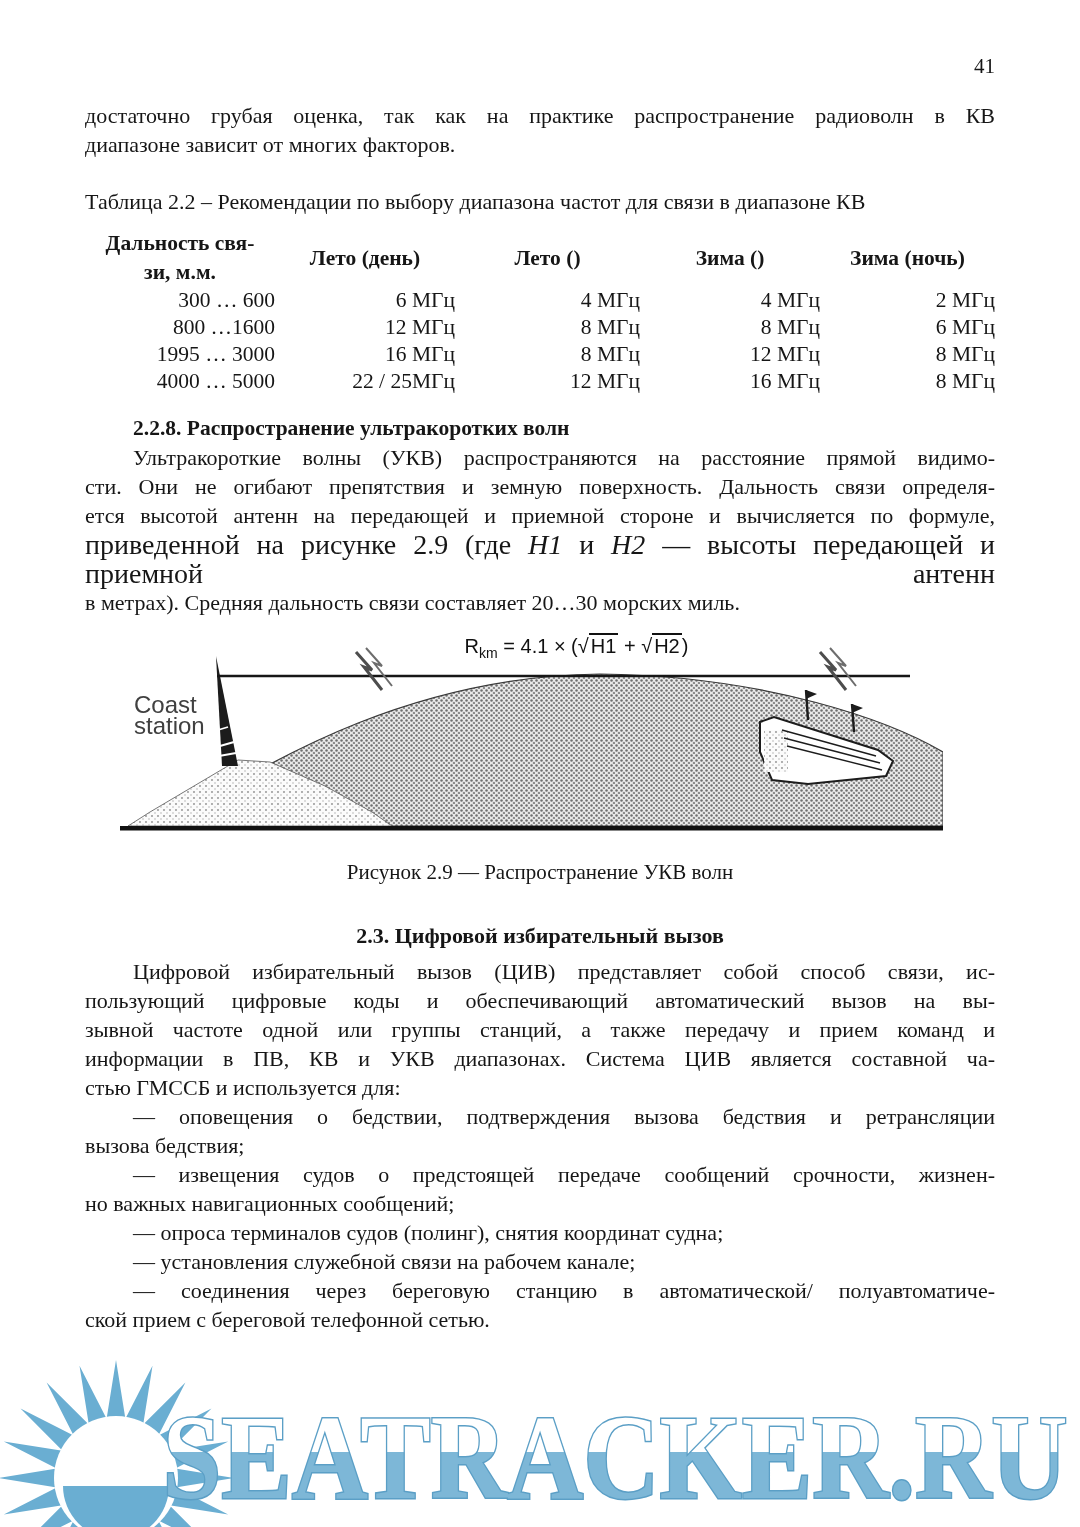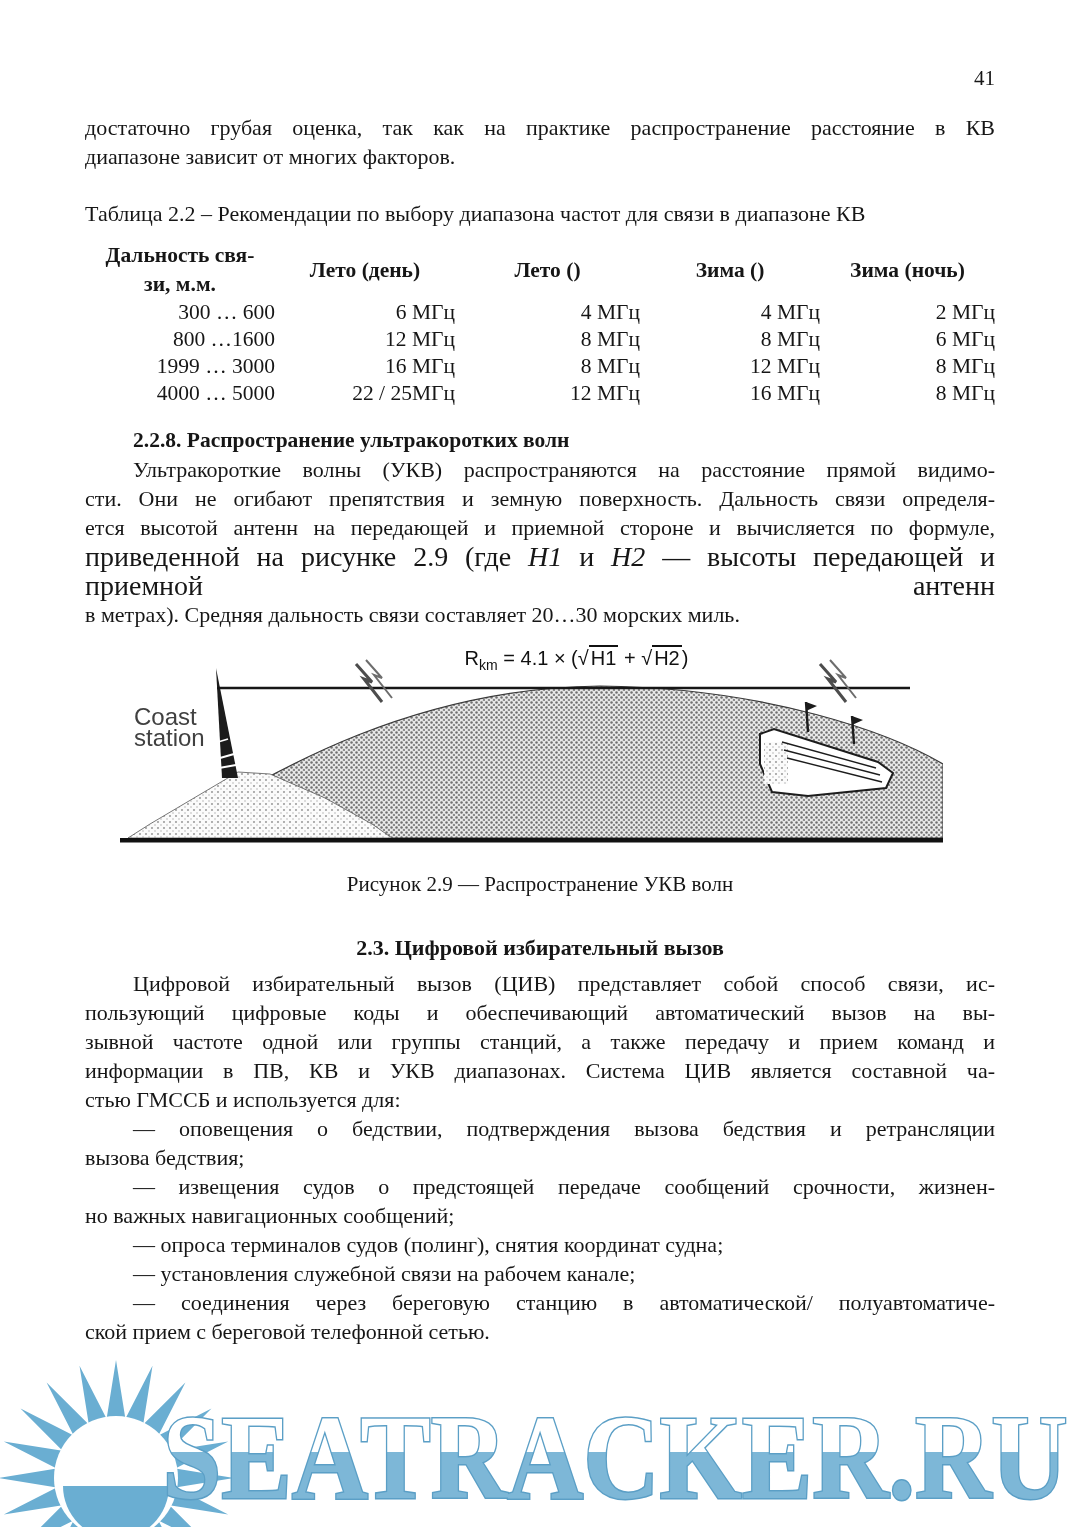--- a/index.html
+++ b/index.html
@@ -3,21 +3,21 @@
 <meta charset="utf-8">
 <style>
   html,body{margin:0;padding:0;background:#fff;}
   .page{
     position:relative;
     width:1080px;height:1527px;
     background:#fff;color:#161616;
     overflow:hidden;
     font-family:"Liberation Serif",serif;
   }
-  .content{position:absolute;inset:0;z-index:2;padding:12px 85px;box-sizing:border-box;}
+  .content{position:absolute;inset:0;z-index:2;padding:0 85px;box-sizing:border-box;}
   .line{font-size:22px;line-height:29px;white-space:nowrap;}
   .wrapline{font-size:28px;line-height:29px;}
   .just{text-align:justify;text-align-last:justify;white-space:normal;}
   .last{text-align:left;text-align-last:left;}
   .ind{text-indent:48px;}
   .pagenum{margin-top:52px;text-align:right;font-size:21px;line-height:29px;}
   .intro{margin-top:20px;}
   .tbl-caption{margin-top:28px;font-size:22px;line-height:29px;}
   table.freq{margin-top:13px;border-collapse:collapse;width:910px;table-layout:fixed;}
   table.freq th{font-weight:bold;font-size:21.5px;line-height:29px;text-align:center;vertical-align:middle;padding:0;}
@@ -59,21 +59,21 @@
       </linearGradient>
     </defs>
     <text id="wm-text" x="467" y="105" text-anchor="middle" font-family="Liberation Serif, serif" font-weight="bold" font-size="120" textLength="905" lengthAdjust="spacingAndGlyphs" fill="url(#wmgrad)" stroke="#5b9fc6" stroke-width="3" paint-order="stroke">SEATRACKER.RU</text>
   </svg>
 
   <div class="content">
 
     <div class="pagenum">41</div>
 
     <div class="intro">
-      <div class="line just">достаточно грубая оценка, так как на практике распространение расстояние в КВ</div>
+      <div class="line just">достаточно грубая оценка, так как на практике распространение радиоволн в КВ</div>
       <div class="line last">диапазоне зависит от многих факторов.</div>
     </div>
 
     <div class="tbl-caption">Таблица 2.2 – Рекомендации по выбору диапазона частот для связи в диапазоне КВ</div>
 
     <table class="freq">
       <colgroup>
           <col style="width:190px">
           <col style="width:180px">
           <col style="width:185px">
@@ -101,21 +101,21 @@
           <td>2 МГц</td>
         </tr>
         <tr>
           <td>800 …1600</td>
           <td>12 МГц</td>
           <td>8 МГц</td>
           <td>8 МГц</td>
           <td>6 МГц</td>
         </tr>
         <tr>
-          <td>1999 … 3000</td>
+          <td>1995 … 3000</td>
           <td>16 МГц</td>
           <td>8 МГц</td>
           <td>12 МГц</td>
           <td>8 МГц</td>
         </tr>
         <tr>
           <td>4000 … 5000</td>
           <td>22 / 25МГц</td>
           <td>12 МГц</td>
           <td>16 МГц</td>

